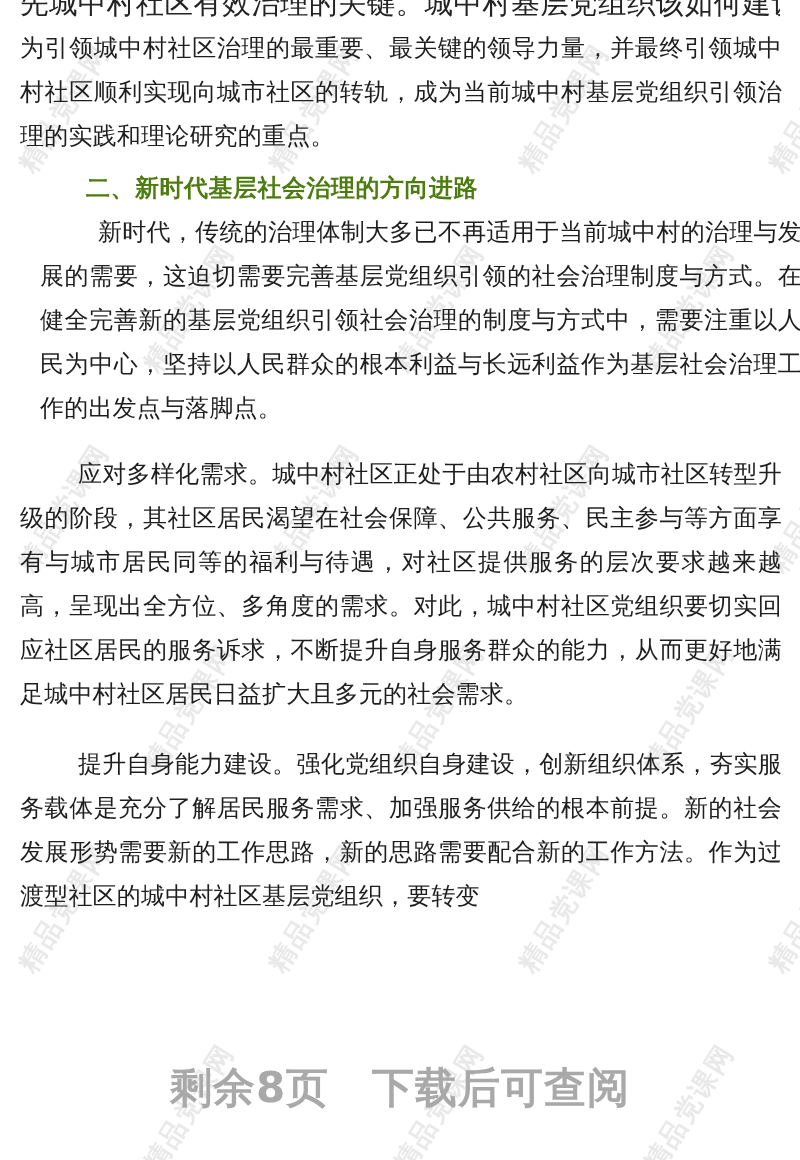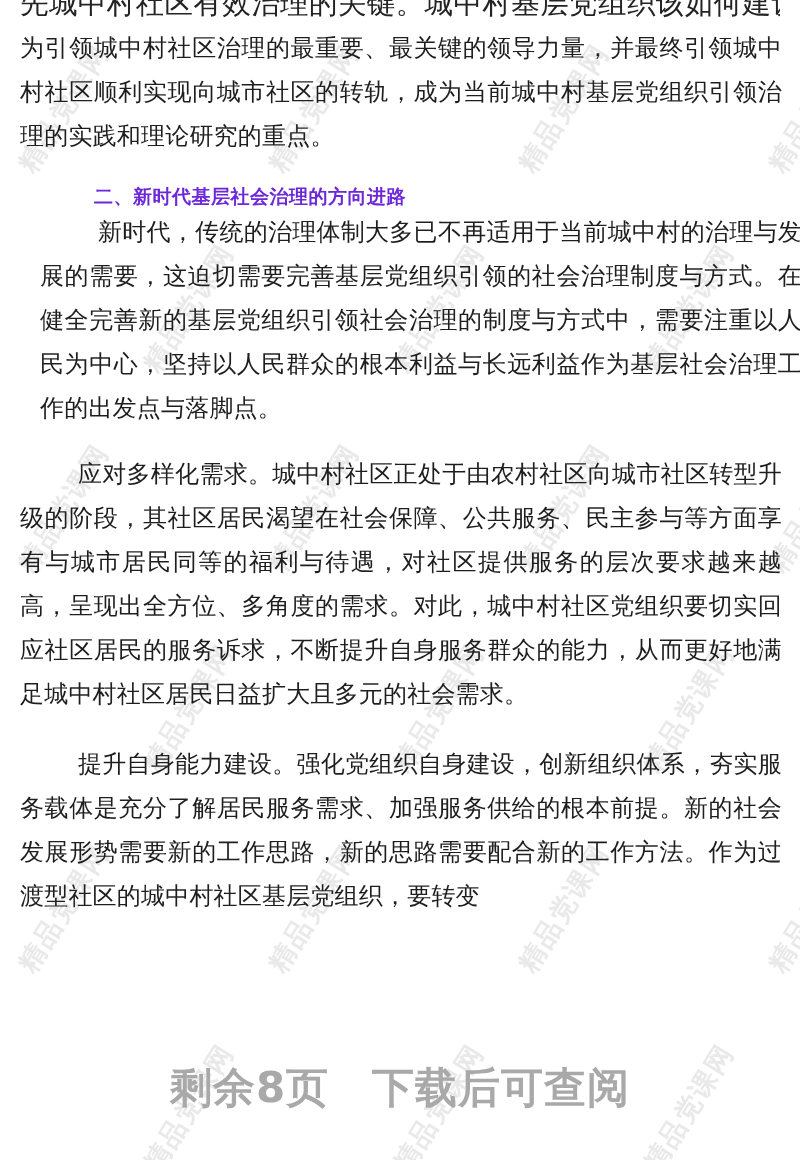--- a/index.html
+++ b/index.html
@@ -82,26 +82,26 @@
     line-height: 44px;
     color: #1e1e1e;
     text-align: justify;
     text-align-last: left;
     text-justify: inter-character;
     text-indent: 58px;
     letter-spacing: 0.2px;
   }
 
   h2.heading {
-    margin: 16px;
+    margin: 8px;
     font-family: "DejaVu Sans", "Liberation Sans", sans-serif;
-    font-size: 19px;
+    font-size: 24px;
     line-height: 44px;
     font-weight: 700;
-    color: #6d28d9;
+    color: #4d7c0f;
     text-indent: 58px;
     letter-spacing: 0.5px;
   }
 
   #footer-banner {
     position: absolute;
     left: 0;
     right: 0;
     top: 1060px;
     text-align: center;

